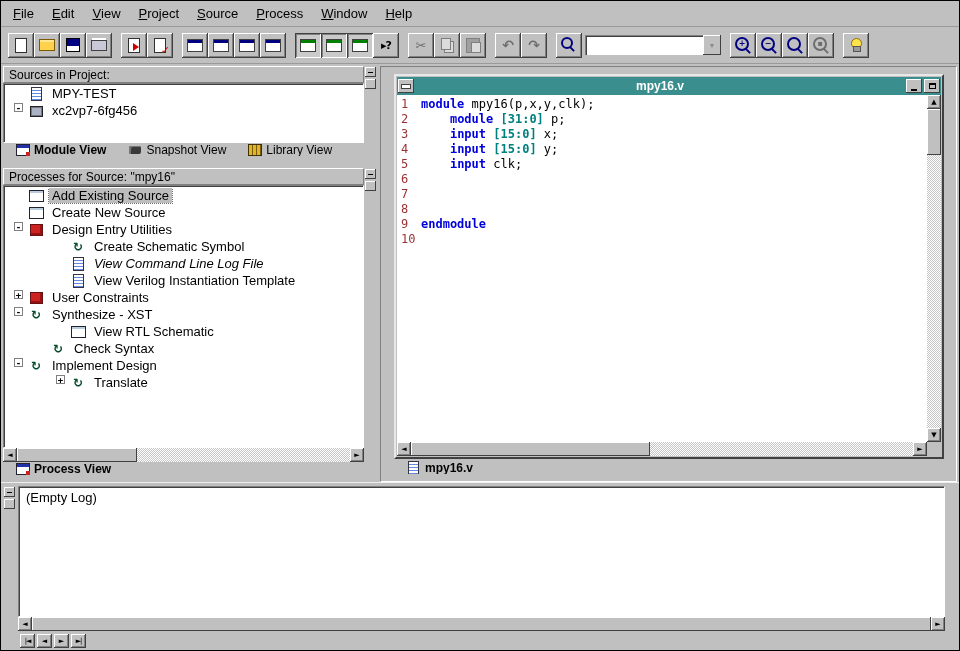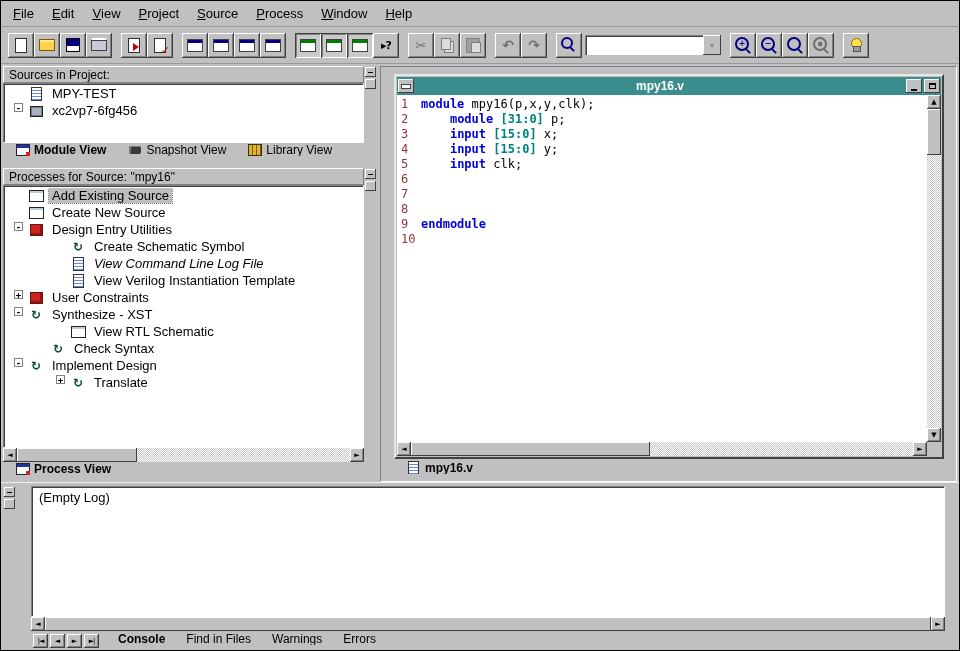--- a/index.html
+++ b/index.html
@@ -141,21 +141,21 @@
   .track{flex:1}
   .arr{font-size:7px;line-height:1;font-family:"DejaVu Sans",sans-serif}
   .g-up::before{content:"▲"} .g-down::before{content:"▼"}
   .g-left::before{content:"◄"} .g-right::before{content:"►"}
   .g-first::before{content:"|◄";letter-spacing:-1px} .g-prev::before{content:"◄"}
   .g-next::before{content:"►"} .g-last::before{content:"►|";letter-spacing:-1px}
   .corner{width:14px;height:14px;flex:none;background:#c0c0c0}
   .etabrow{height:22px;padding-top:2px}
 
   
-  .console{height:168px;flex:none;display:flex;gap:15px;padding:3px 14px 0 2px;border-top:1px solid #efefef}
+  .console{height:168px;flex:none;display:flex;gap:2px;padding:3px 14px 0 2px;border-top:1px solid #efefef}
   .cmain{flex:1;display:flex;flex-direction:column;min-width:0}
   .clog{flex:1;min-height:0;background:#fff;border:1px solid;border-color:#808080 #fff #fff #808080;
         box-shadow:inset 1px 1px 0 #404040;padding:3px 7px;font-size:13px}
   .ctabrow{height:19px;flex:none;display:flex;align-items:stretch;padding-top:1px}
   .ctab-btns{display:flex;gap:2px;align-items:center;margin:0 11px 0 2px}
   .cbtn{width:15px;height:14px;background:#c0c0c0;display:flex;align-items:center;justify-content:center;
         box-shadow:inset -1px -1px 0 #404040,inset 1px 1px 0 #fff,inset -2px -2px 0 #808080}
 
   
   .status{height:22px;flex:none;display:flex;align-items:center;gap:3px;padding:2px 3px;border-top:1px solid #efefef}
@@ -507,32 +507,18 @@
           <button class="cbtn">
               <span class="arr g-prev"></span>
             </button>
           <button class="cbtn">
               <span class="arr g-next"></span>
             </button>
           <button class="cbtn">
               <span class="arr g-last"></span>
             </button>
         </div>
-        <div class="tabrow" id="console-tabs" style="padding-left:0">
-            <div class="tab active">
-              <span class="tlbl">Console</span>
-            </div>
-            <div class="tab">
-              <span class="tlbl">Find in Files</span>
-            </div>
-            <div class="tab">
-              <span class="tlbl">Warnings</span>
-            </div>
-            <div class="tab">
-              <span class="tlbl">Errors</span>
-            </div>
-          </div>
       </div>
     </div>
   </div>
 
 
 </div>
 
 </body></html>

